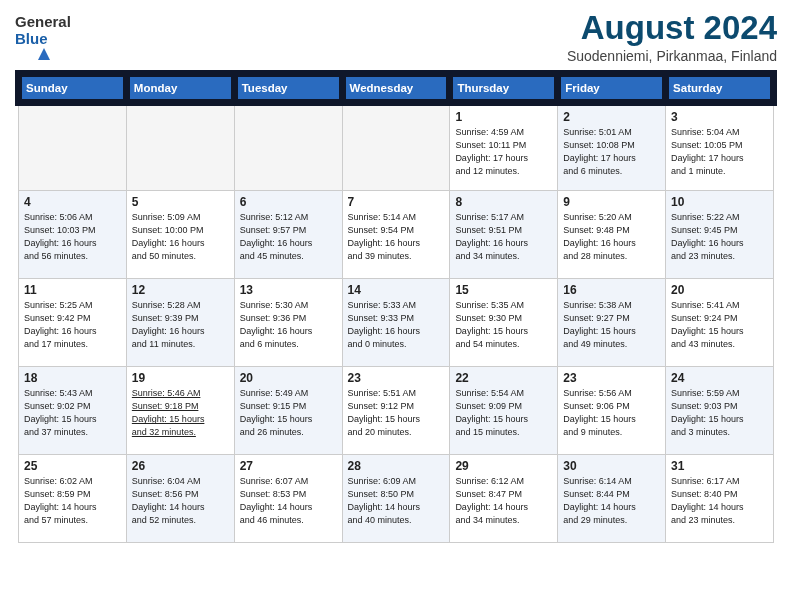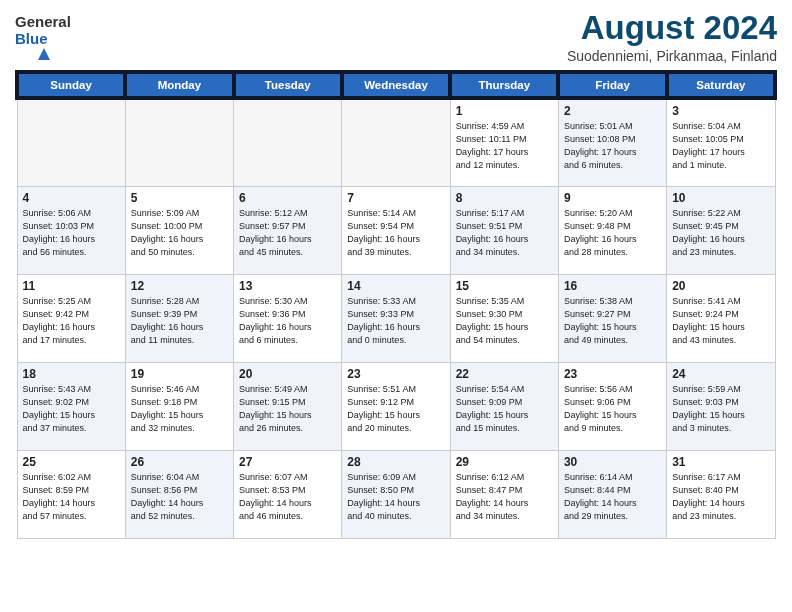--- a/index.html
+++ b/index.html
@@ -55,22 +55,22 @@
       width: 100%;
       border-collapse: collapse;
       table-layout: fixed;
     }
     th {
       background: #2a6bbf;
       color: #fff;
       font-size: 11.5px;
       font-weight: bold;
       padding: 5px 4px;
-      text-align: center;
-      border: 4px solid #0f172a;
+      text-align: left;
+      border: 7px solid #0f172a;
     }
     td {
       border: 1px solid #ccc;
       vertical-align: top;
       padding: 4px 5px;
       font-size: 9.5px;
       color: #222;
       height: 88px;
       background: #fff;
     }
@@ -257,21 +257,21 @@
       <tr>
         <td class="shaded">
           <span class="day-num">18</span>
           <div class="day-info" style="white-space: pre-line;">Sunrise: 5:43 AM
 Sunset: 9:02 PM
 Daylight: 15 hours
 and 37 minutes.</div>
         </td>
         <td>
           <span class="day-num">19</span>
-          <div class="day-info" style="white-space: pre-line;">Sunrise: 5:46 AM
+          <div class="day-info" style="white-space: pre-line; text-decoration: underline;">Sunrise: 5:46 AM
 Sunset: 9:18 PM
 Daylight: 15 hours
 and 32 minutes.</div>
         </td>
         <td class="shaded">
           <span class="day-num">20</span>
           <div class="day-info" style="white-space: pre-line;">Sunrise: 5:49 AM
 Sunset: 9:15 PM
 Daylight: 15 hours
 and 26 minutes.</div>

